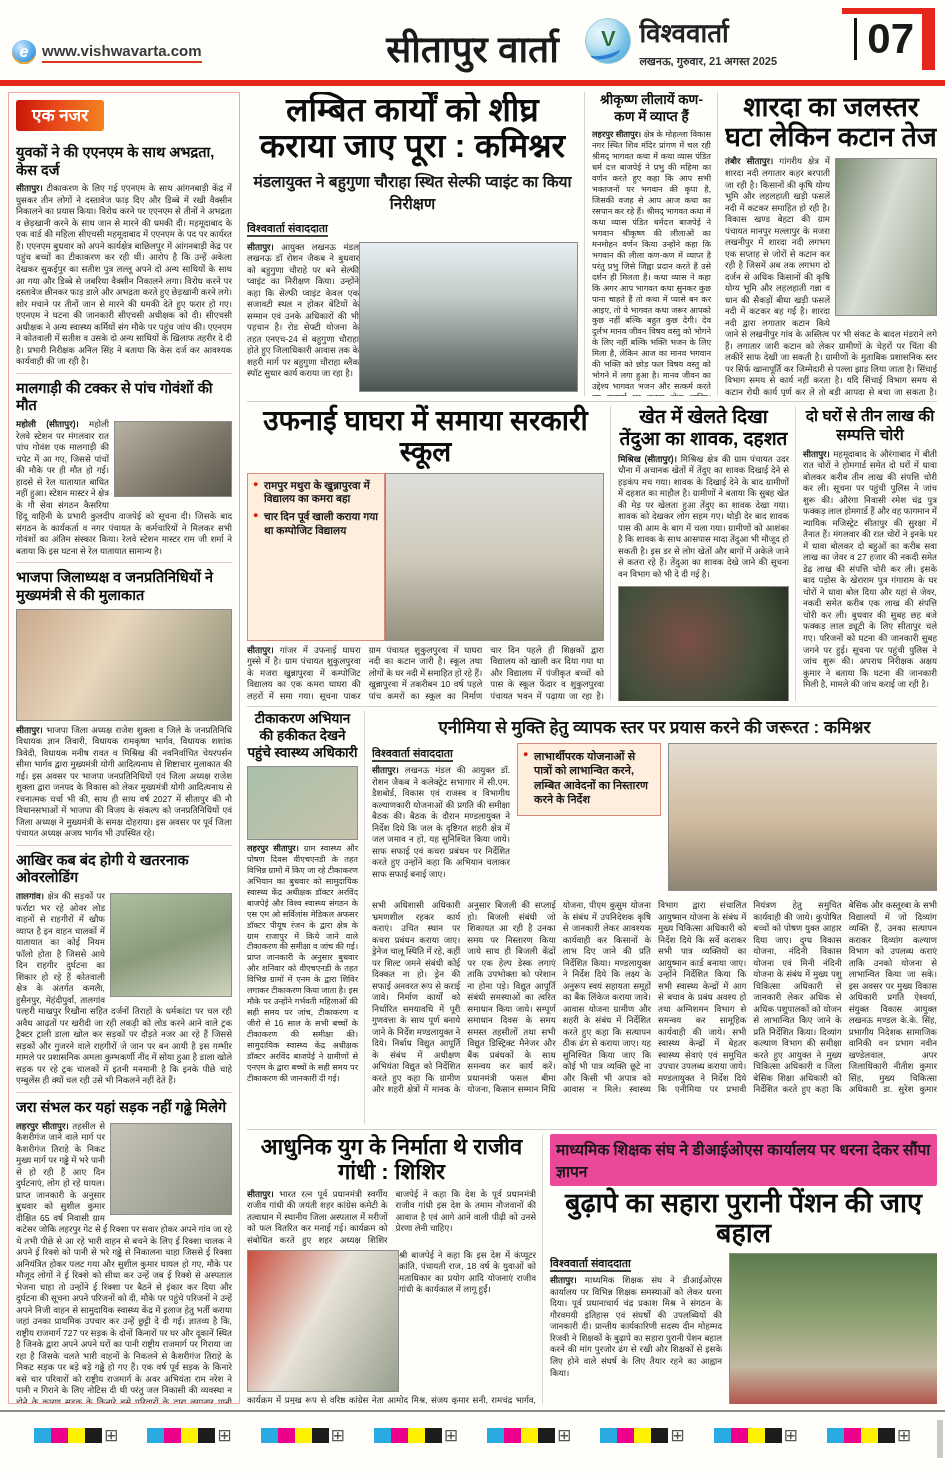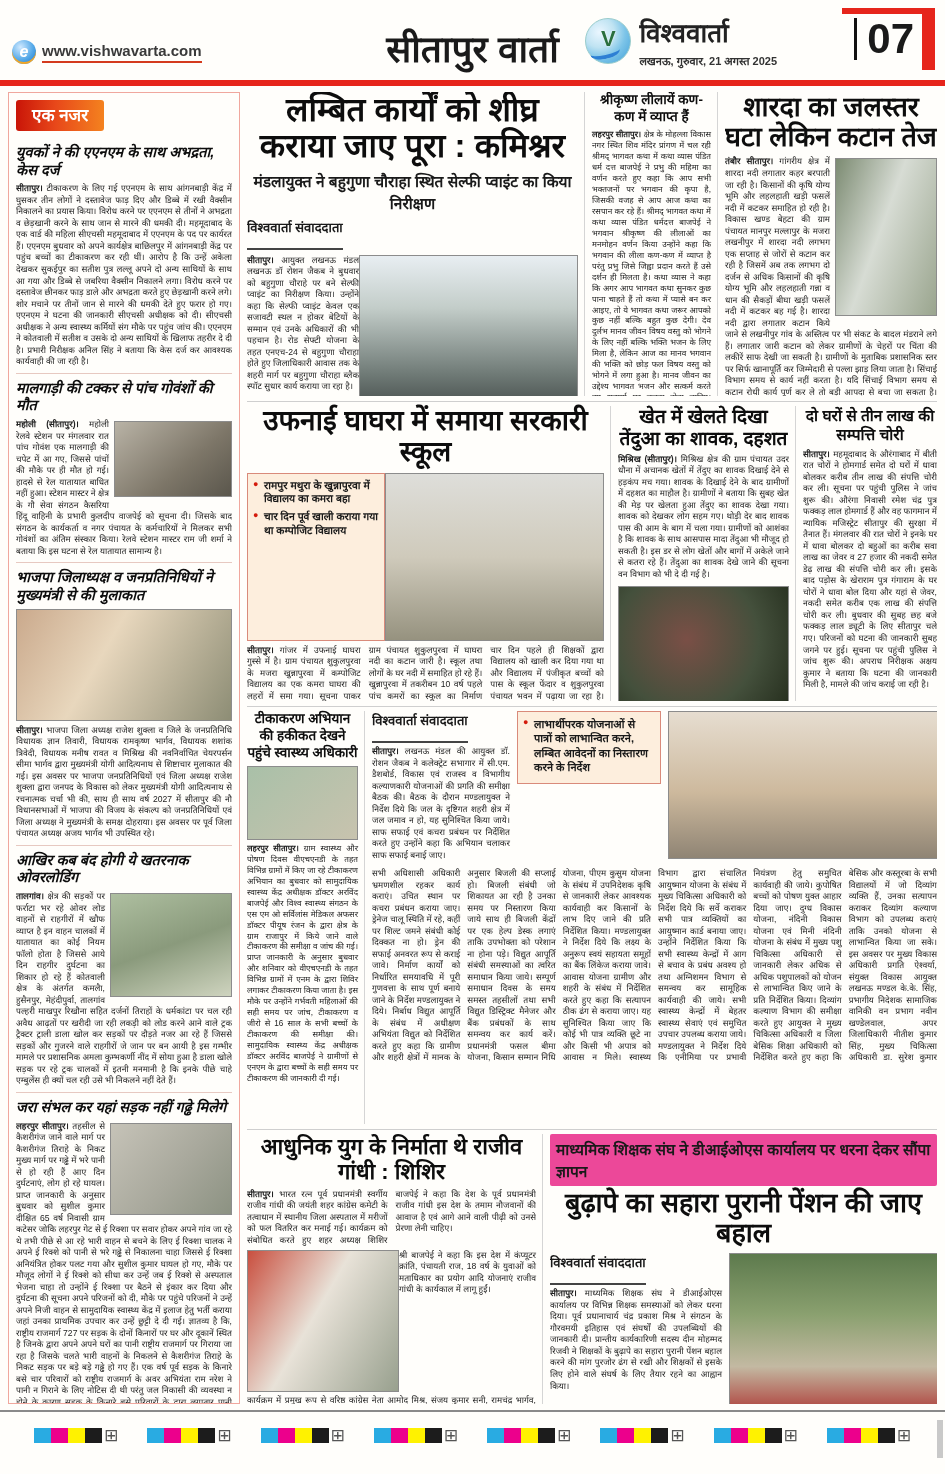--- a/index.html
+++ b/index.html
@@ -20,30 +20,30 @@
   .brand-name { font-size:26px; font-weight:900; color:#222; }
   .brand-date { font-size:11px; font-weight:700; color:#333; margin-top:3px; }
   .pageno { position:absolute; right:10px; top:8px; border-top:6px solid #e6251b; border-right:13px solid #e6251b; padding:4px 8px 10px 12px; }
   .pageno-inner { border-left:3px solid #111; padding-left:10px; font-size:42px; font-weight:900; line-height:1; }
   .red-rule { position:absolute; top:80px; left:0; right:0; height:6px; background:#e6251b; }
 
   
   .content { position:absolute; top:92px; left:8px; right:8px; bottom:70px; display:flex; gap:7px; }
   .bd { font-size:8.6px; line-height:1.34; text-align:justify; color:#222; }
   .dl { font-weight:800; }
-  .byline { font-weight:800; font-size:13px; border-bottom:2px solid #444; display:inline-block; padding-bottom:12px; margin-bottom:3px; }
+  .byline { font-weight:800; font-size:11px; border-bottom:2px solid #444; display:inline-block; padding-bottom:0; margin-bottom:3px; }
   .ph { border:1px solid #8c8c8c; flex:none; }
   .hl { font-weight:900; color:#0d0d0d; }
 
   
   .leftcol { width:232px; flex:none; border:1px solid #f0a79e; padding:6px 7px; overflow:hidden; }
   .eknajar-label { display:inline-block; background:linear-gradient(90deg,#c91508,#e8481a 45%,#f4821f); color:#fff; font-weight:800; font-size:17px; padding:3px 16px 5px; border-radius:3px; margin:1px 0 7px; }
   .lstory { border-top:1px solid #e7c9c1; padding:6px 0 5px; overflow:hidden; }
   .lstory:first-of-type { border-top:none; }
-  .lh { font-size:14.5px; font-weight:800; line-height:1.22; margin-bottom:4px; color:#0d0d0d;font-style:italic; }
+  .lh { font-size:14.5px; font-weight:800; line-height:1.22; margin-bottom:4px; color:#0d0d0d; }
   .fr { float:right; margin:2px 0 3px 5px; }
 
   
   .rightarea { flex:1; display:flex; flex-direction:column; gap:5px; overflow:hidden; }
   .row { display:flex; gap:7px; overflow:hidden; }
   .row + .row { border-top:1px solid #cfcfcf; padding-top:4px; }
   .vdiv { border-right:1px solid #d5d5d5; padding-right:6px; }
 
   .row1 { height:304px; }
   .main-story { width:338px; flex:none; }
@@ -231,20 +231,21 @@
       </div>
 
       <div class="row row3">
         <div class="tika vdiv">
           <div class="hl tk-h">टीकाकरण अभियान की हकीकत देखने पहुंचे स्वास्थ्य अधिकारी</div>
           <div class="ph ph-vaccine" style="width:100%;height:74px;margin-bottom:4px;"></div>
           <div class="bd" style="font-size:8.2px;"><span class="dl">लहरपुर सीतापुर।</span> <span>ग्राम स्वास्थ्य और पोषण दिवस वीएचएनडी के तहत विभिन्न ग्रामों में किए जा रहे टीकाकरण अभियान का बुधवार को सामुदायिक स्वास्थ्य केंद्र अधीक्षक डॉक्टर अरविंद बाजपेई और विश्व स्वास्थ्य संगठन के एस एम ओ सर्विलांस मेडिकल अफसर डॉक्टर पीयूष रंजन के द्वारा क्षेत्र के ग्राम राजापुर में किये जाने वाले टीकाकरण की समीक्षा व जांच की गई। प्राप्त जानकारी के अनुसार बुधवार और शनिवार को वीएचएनडी के तहत विभिन्न ग्रामों में एनम के द्वारा शिविर लगाकर टीकाकरण किया जाता है। इस मौके पर उन्होंने गर्भवती महिलाओं की सही समय पर जांच, टीकाकरण व जीरो से 16 साल के सभी बच्चों के टीकाकरण की समीक्षा की। सामुदायिक स्वास्थ्य केंद्र अधीक्षक डॉक्टर अरविंद बाजपेई ने ग्रामीणों से एनएम के द्वारा बच्चों के सही समय पर टीकाकरण की जानकारी दी गई।</span></div>
         </div>
 
         <div class="review">
+          <div class="rv-sub">एनीमिया से मुक्ति हेतु व्यापक स्तर पर प्रयास करने की जरूरत : कमिश्नर</div>
           <div class="rv-mid">
             <div style="width:138px;flex:none;">
               <span class="byline">विश्ववार्ता संवाददाता</span>
               <div class="bd"><span class="dl">सीतापुर।</span> <span>लखनऊ मंडल की आयुक्त डॉ. रोशन जैकब ने कलेक्ट्रेट सभागार में सी.एम. डैशबोर्ड, विकास एवं राजस्व व विभागीय कल्याणकारी योजनाओं की प्रगति की समीक्षा बैठक की। बैठक के दौरान मण्डलायुक्त ने निर्देश दिये कि जल के दृष्टिगत शहरी क्षेत्र में जल जमाव न हो, यह सुनिश्चित किया जाये। साफ सफाई एवं कचरा प्रबंधन पर निर्देशित करते हुए उन्होंने कहा कि अभियान चलाकर साफ सफाई बनाई जाए।</span></div>
             </div>
             <div class="bulletbox" style="width:144px;flex:none;align-self:flex-start;font-size:11px;">
               <div class="bitem">लाभार्थीपरक योजनाओं से पात्रों को लाभान्वित करने, लम्बित आवेदनों का निस्तारण करने के निर्देश</div>
             </div>
             <div class="ph ph-review" style="width:300px;height:148px;"></div>
 

